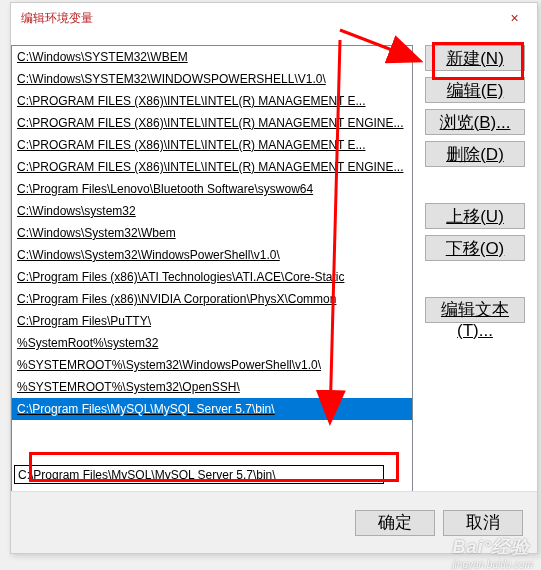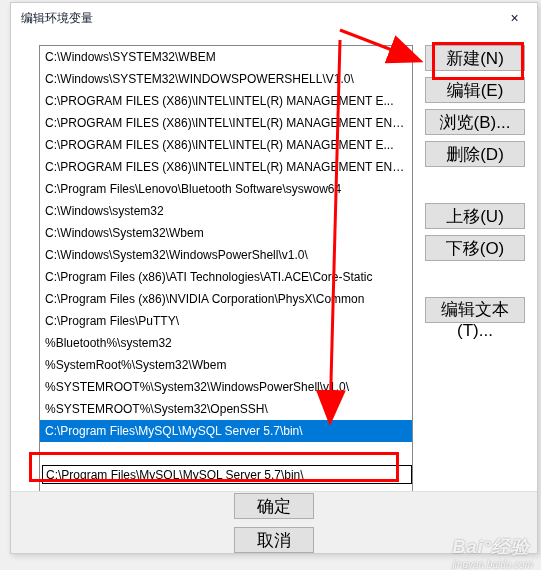--- a/index.html
+++ b/index.html
@@ -21,35 +21,36 @@
       border: 1px solid #cccccc;
       box-shadow: 2px 2px 6px rgba(0,0,0,0.15);
     }
     .titlebar {
       height: 30px;
       display: flex;
       align-items: center;
       justify-content: space-between;
       padding: 0 0 0 10px;
       font-size: 12px;
-      color: #0f172a;
+      color: #b91c1c;
     }
     .close-btn {
       width: 45px;
       height: 30px;
       display: flex;
       align-items: center;
       justify-content: center;
       font-size: 14px;
       cursor: pointer;
     }
     .content-wrap {
       display: flex;
-      padding: 12px 12px 0 28px;
+      padding: 12px 12px 0 0;
       height: calc(100% - 30px - 50px);
+      text-decoration: underline;
     }
     .list-area {
       flex: 1;
       border: 1px solid #828790;
       background: #fff;
       overflow-y: scroll;
       height: 460px;
       position: relative;
     }
     .list-item {
@@ -97,21 +98,20 @@
       position: absolute;
       bottom: 0; left: 0; right: 0;
       height: 62px;
       display: flex;
       justify-content: flex-end;
       align-items: center;
       padding: 0 14px;
       gap: 8px;
       border-top: 1px solid #dfdfdf;
       background: #f0f0f0;
-      flex-direction: column;
     }
     .footer .btn { width: 80px; }
     .highlight-new {
       position: absolute;
       border: 3px solid #ff0000;
       pointer-events: none;
     }
     .hl-newbtn { left: 432px; top: 42px; width: 92px; height: 38px; }
     .hl-selrow { left: 29px; top: 452px; width: 370px; height: 30px; }
     .arrow {
@@ -161,22 +161,21 @@
         <div class="list-item">C:\PROGRAM FILES (X86)\INTEL\INTEL(R) MANAGEMENT ENGINE...</div>
         <div class="list-item">C:\PROGRAM FILES (X86)\INTEL\INTEL(R) MANAGEMENT E...</div>
         <div class="list-item">C:\PROGRAM FILES (X86)\INTEL\INTEL(R) MANAGEMENT ENGINE...</div>
         <div class="list-item">C:\Program Files\Lenovo\Bluetooth Software\syswow64</div>
         <div class="list-item">C:\Windows\system32</div>
         <div class="list-item">C:\Windows\System32\Wbem</div>
         <div class="list-item">C:\Windows\System32\WindowsPowerShell\v1.0\</div>
         <div class="list-item">C:\Program Files (x86)\ATI Technologies\ATI.ACE\Core-Static</div>
         <div class="list-item">C:\Program Files (x86)\NVIDIA Corporation\PhysX\Common</div>
         <div class="list-item">C:\Program Files\PuTTY\</div>
-        <div class="list-item">%Bluetooth%\system32</div>
-        <div class="list-item">%SystemRoot%\System32\Wbem</div>
+        <div class="list-item">%SystemRoot%\system32</div>
         <div class="list-item">%SYSTEMROOT%\System32\WindowsPowerShell\v1.0\</div>
         <div class="list-item">%SYSTEMROOT%\System32\OpenSSH\</div>
         <div class="list-item selected">C:\Program Files\MySQL\MySQL Server 5.7\bin\</div>
         <input class="edit-input" value="C:\Program Files\MySQL\MySQL Server 5.7\bin\" style="top: 419px;">
       </div>
 
     <div class="btn-col">
       <button class="btn">新建(N)</button>
       <button class="btn">编辑(E)</button>
       <button class="btn">浏览(B)...</button>

